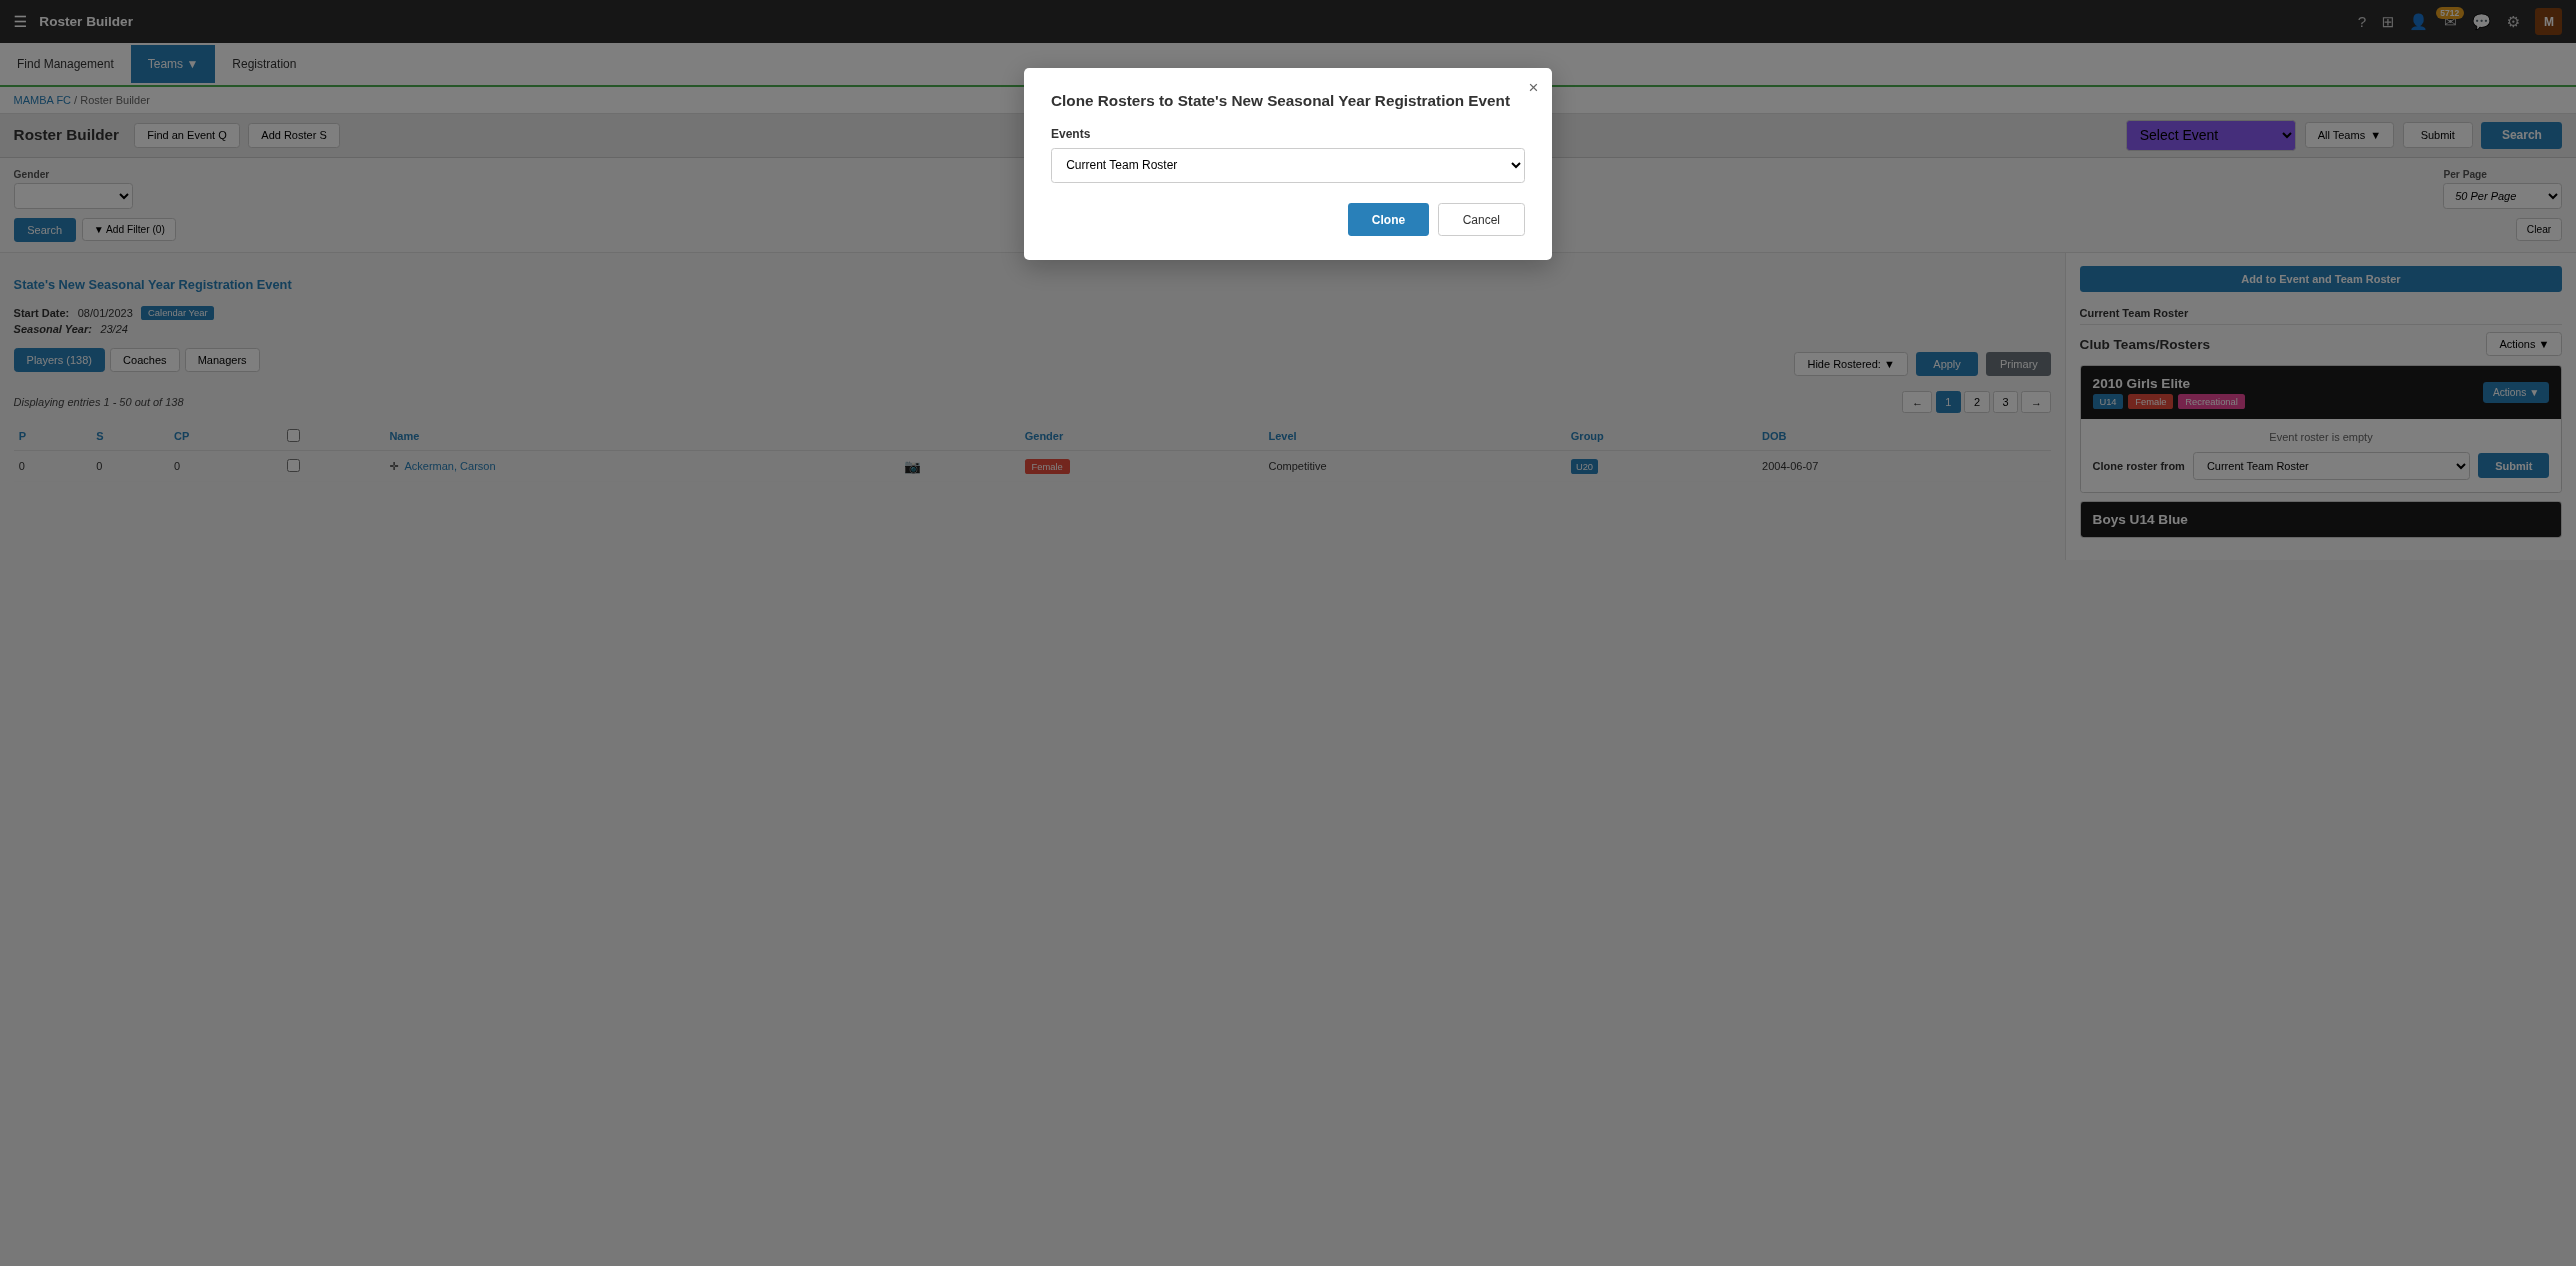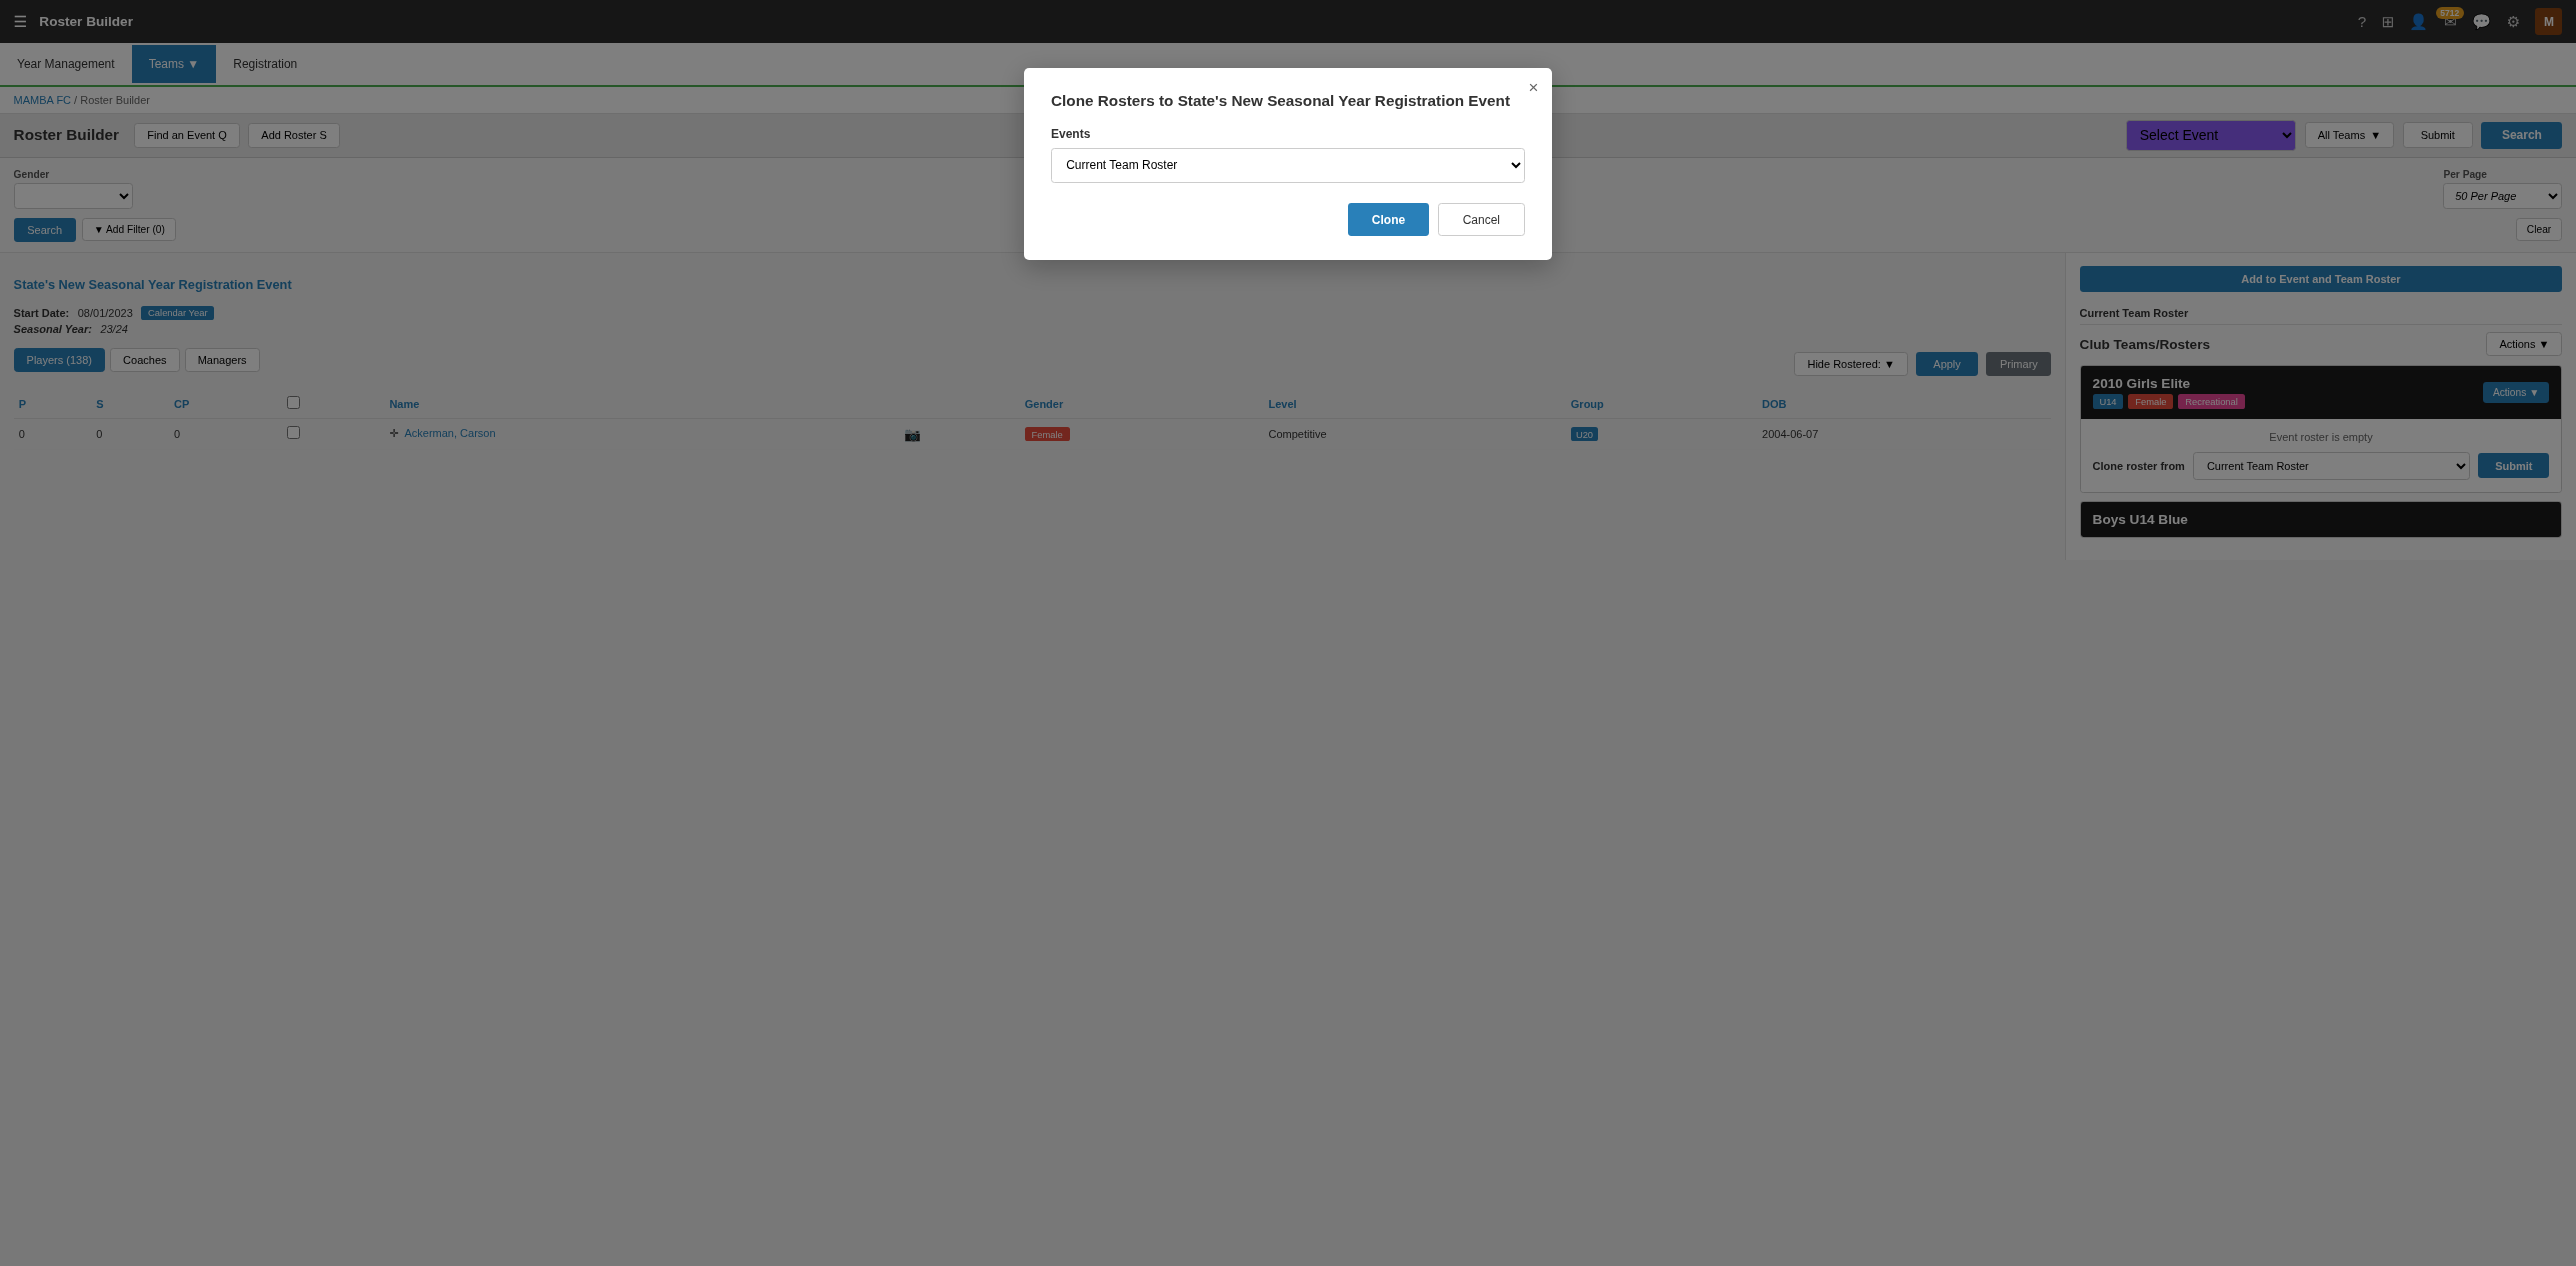--- a/index.html
+++ b/index.html
@@ -437,21 +437,21 @@
       <span class="badge">5712</span>
     </span>
     <span class="nav-icon">💬</span>
     <span class="nav-icon">⚙</span>
     <div class="avatar-icon">M</div>
   </div>
 </nav>
 
 <nav class="sub-nav">
   <a class="sub-nav-item">
-    <span>Year Management</span>
+    <span>Find Management</span>
   </a>
   <a class="sub-nav-item active">
     <span>Teams</span>
     <span>▼</span>
   </a>
   <a class="sub-nav-item">
     <span>Registration</span>
   </a>
 </nav>
 
@@ -526,20 +526,30 @@
         <button class="tab-btn">Coaches</button>
         <button class="tab-btn">Managers</button>
       </div>
       <div class="roster-controls">
         <button class="hide-rostered-btn">Hide Rostered: ▼</button>
         <button class="apply-btn">Apply</button>
         <button class="primary-btn">Primary</button>
       </div>
     </div>
 
+    <div style="display:flex; justify-content:space-between; align-items:center; margin-bottom:6.8px;">
+      <span class="pagination-info">Displaying entries 1 - 50 out of 138</span>
+      <div class="pagination">
+        <button class="page-btn">←</button>
+        <button class="page-btn active">1</button>
+        <button class="page-btn">2</button>
+        <button class="page-btn">3</button>
+        <button class="page-btn">→</button>
+      </div>
+    </div>
 
     <table class="player-table">
       <thead>
         <tr>
           <th>P</th>
           <th>S</th>
           <th>CP</th>
           <th><input type="checkbox" style=""></th>
           <th style="color:#2980b9;">Name</th>
           <th></th>

